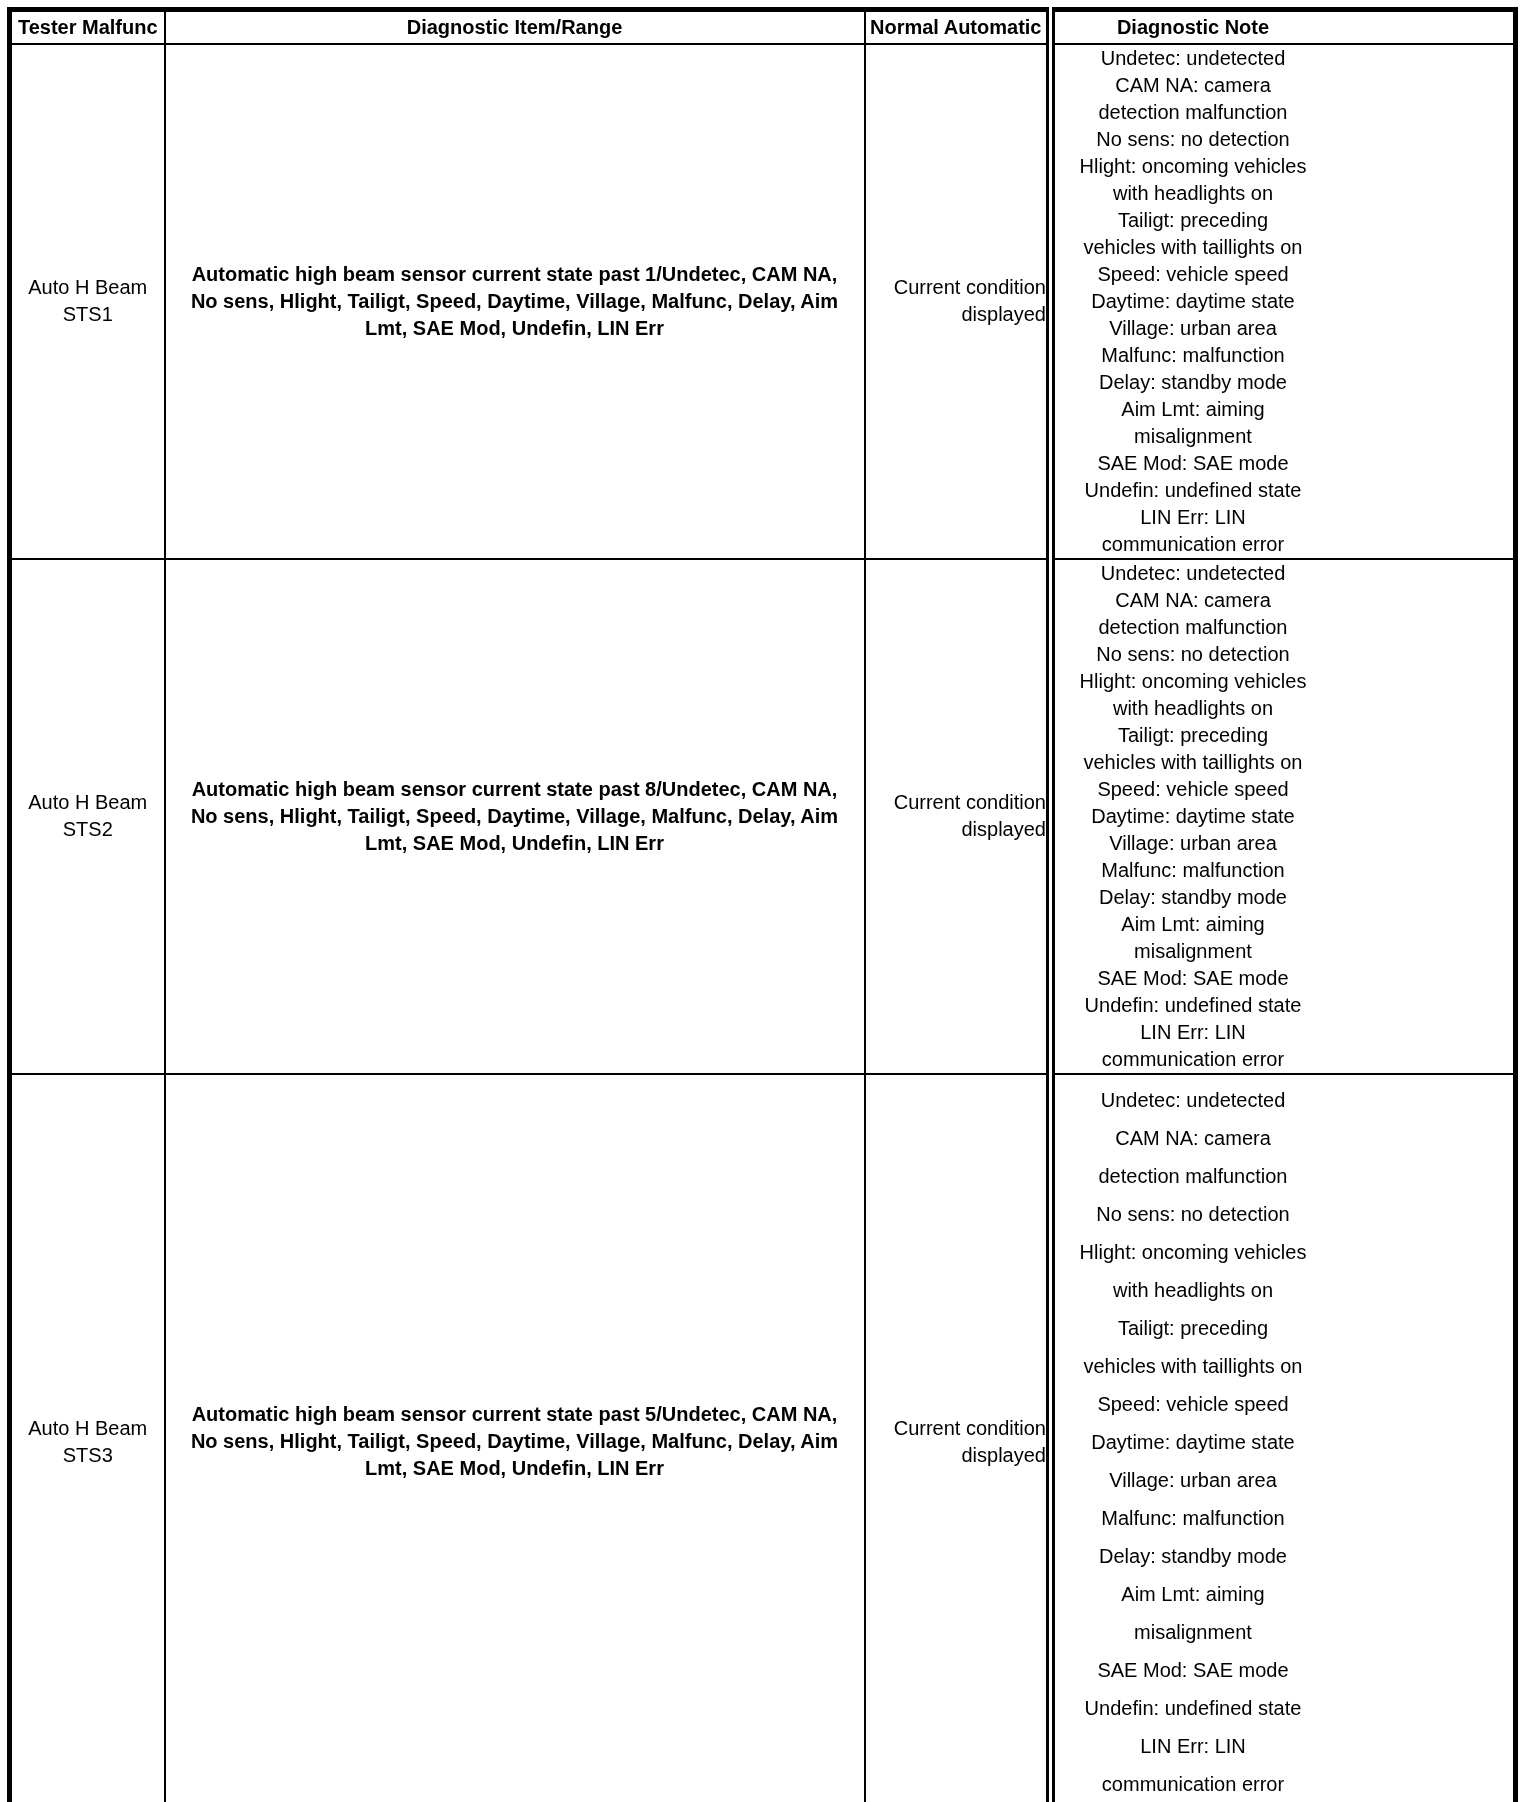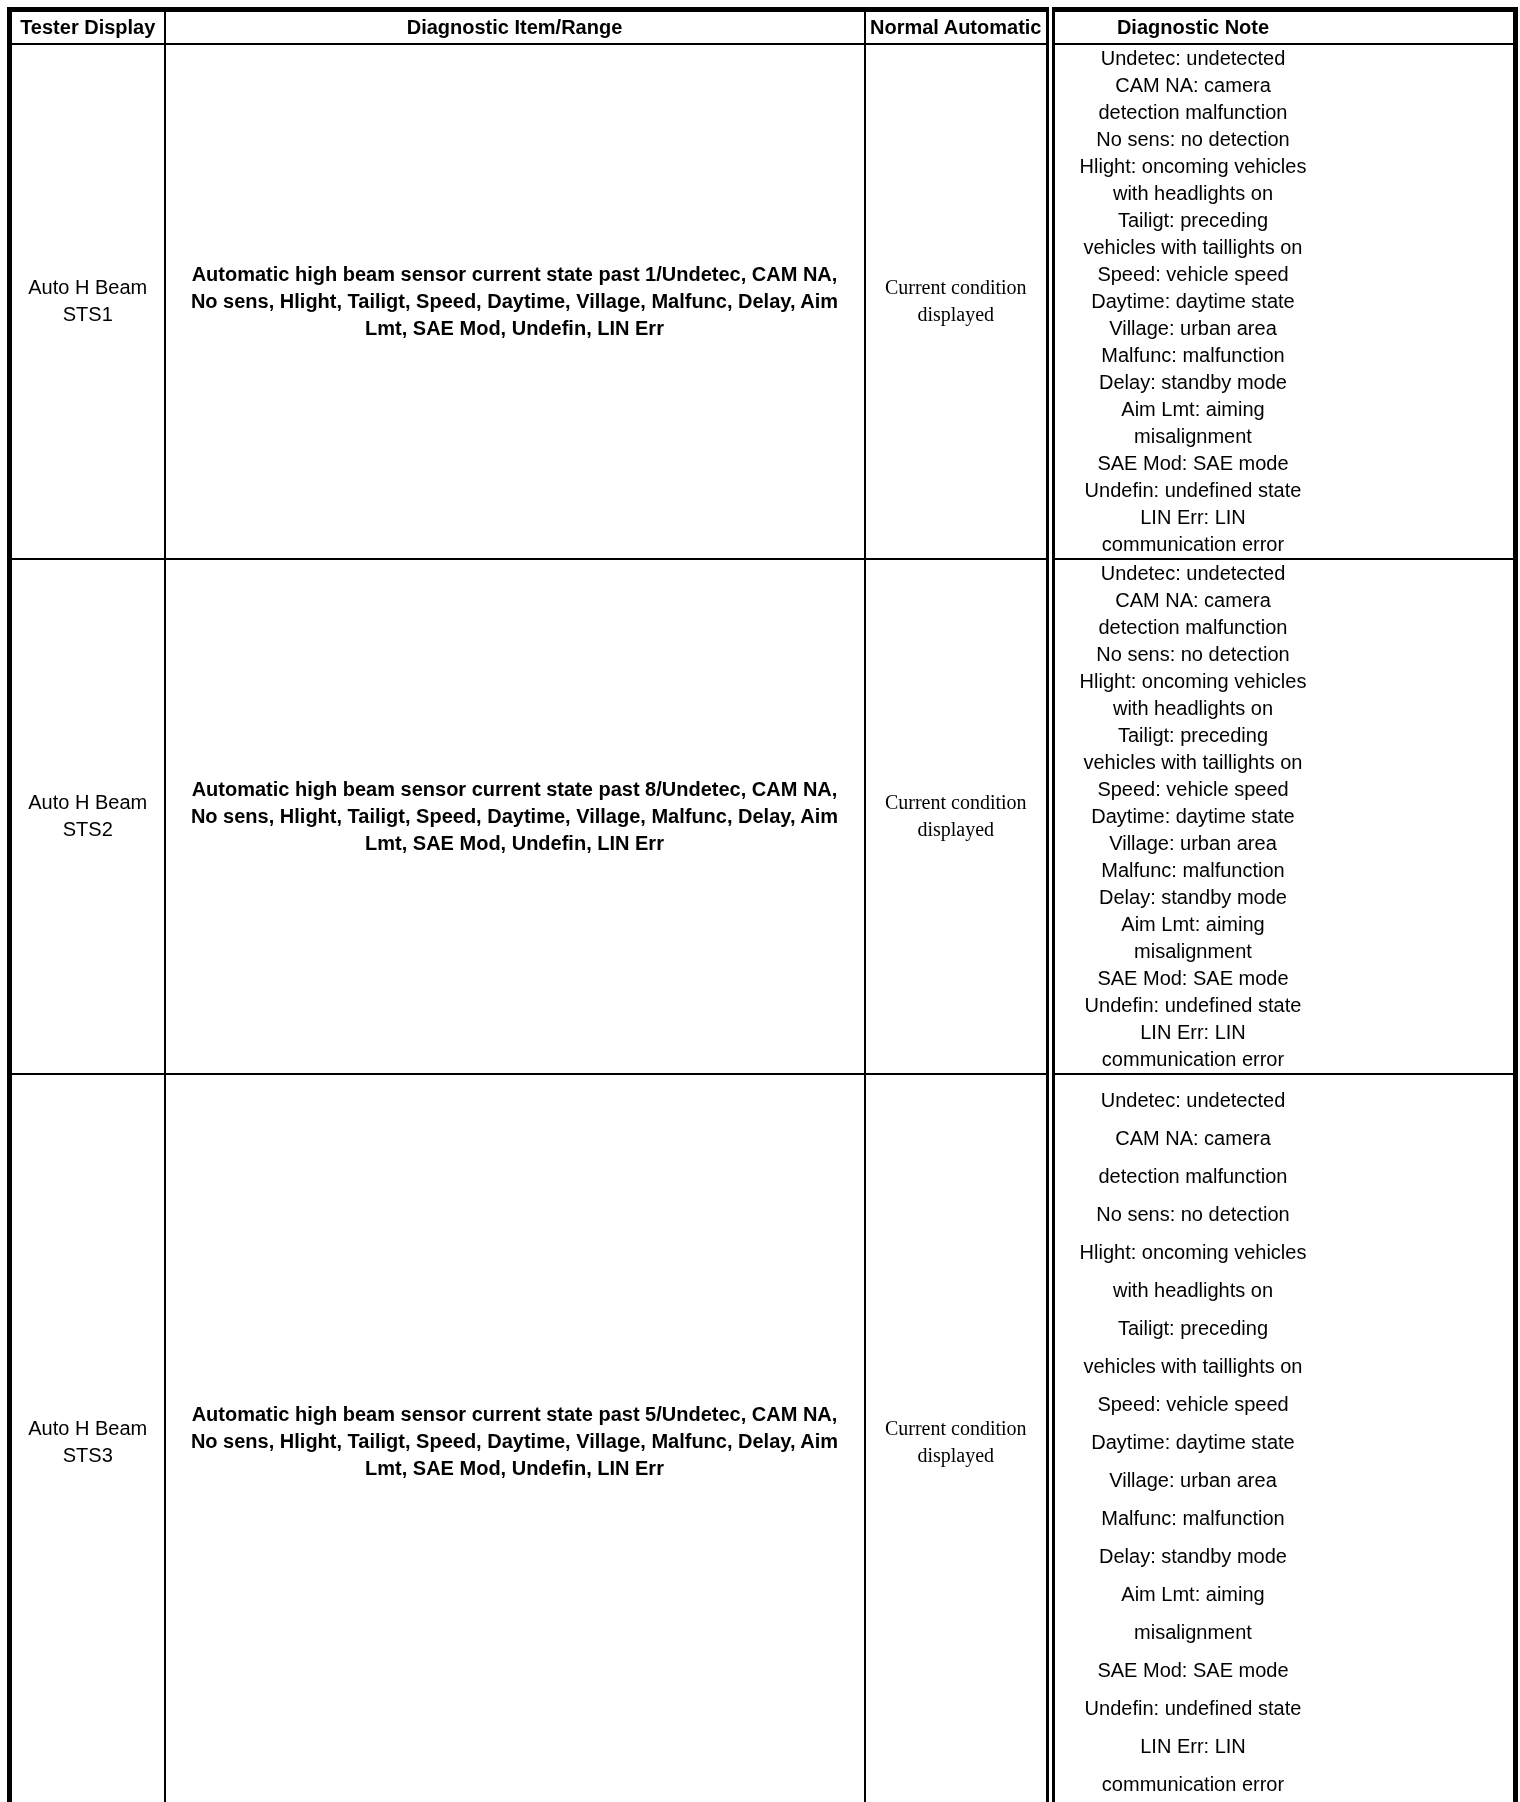--- a/index.html
+++ b/index.html
@@ -42,21 +42,21 @@
     border-left: 9px double #000000 !important;
     margin-top: 20px;
   }
   .cell-text {
     font-size: 20px;
     line-height: 27px;
     white-space: pre-line;
   }
   td.c-tester { text-align: center; padding-left: 6px; padding-right: 4px; }
   td.c-meas   { text-align: center; padding-left: 10px; padding-right: 10px; font-weight: bold; }
-  td.c-normal { text-align: center; padding-left: 6px; padding-right: 4px; font-family: Liberation Serif, serif; }
+  td.c-normal { text-align: right; padding-left: 6px; padding-right: 4px; }
   td.c-note   { vertical-align: middle; }
   .note-block {
     width: 272px;
     margin-left: 2px;
     text-align: center;
     font-size: 20px;
     white-space: pre-line;
   }
   .note-block.spacing-normal { line-height: 27px; }
   .note-block.spacing-wide   { line-height: 38px; }
@@ -75,21 +75,21 @@
 <div class="page">
   <table class="spec-table">
     <colgroup>
       <col style="width:155px">
       <col style="width:700px">
       <col style="width:186px">
       <col style="width:465px">
     </colgroup>
     <thead>
       <tr>
-        <th class="hdr">Tester Display</th>
+        <th class="hdr">Tester Malfunc</th>
         <th class="hdr">Diagnostic Item/Range</th>
         <th class="hdr">Normal Automatic</th>
         <th class="hdr col4">
           <div class="hdr-note-block">Diagnostic Note</div>
         </th>
       </tr>
     </thead>
     <tbody>
       <tr class="data-row-1">
         <td class="c-tester">

